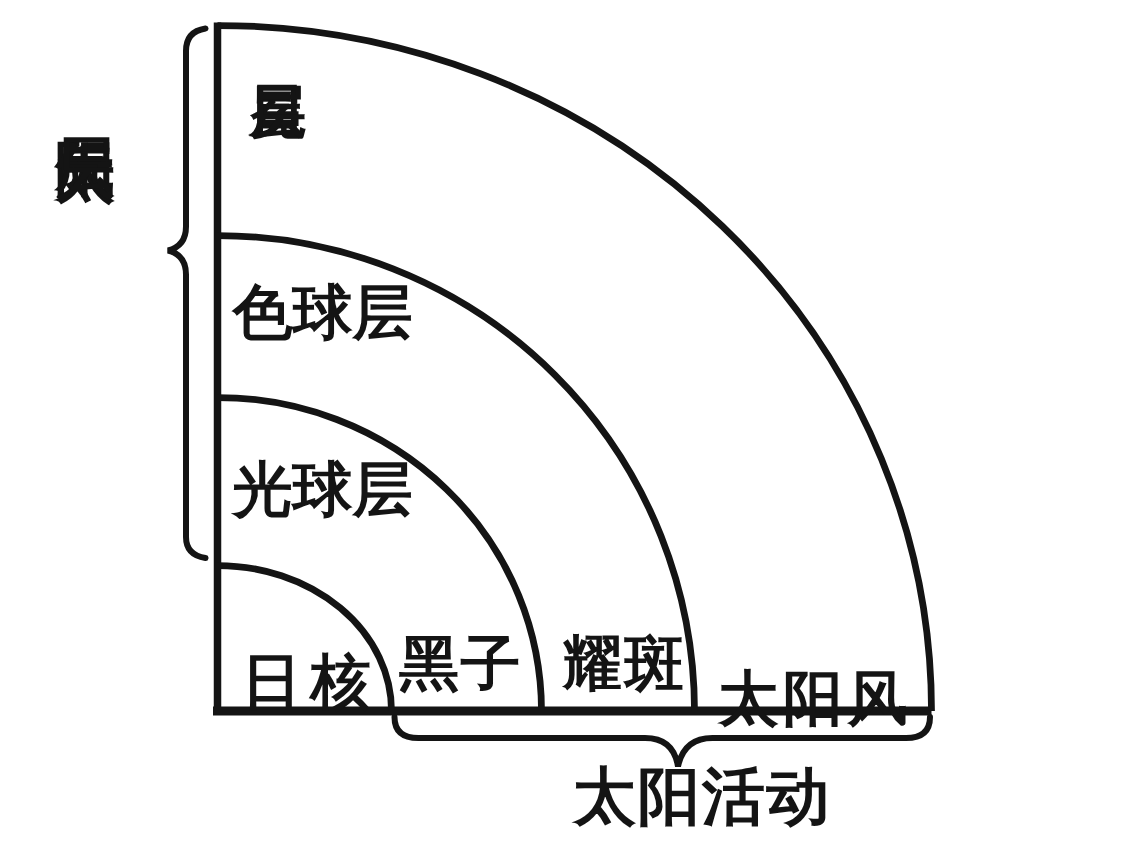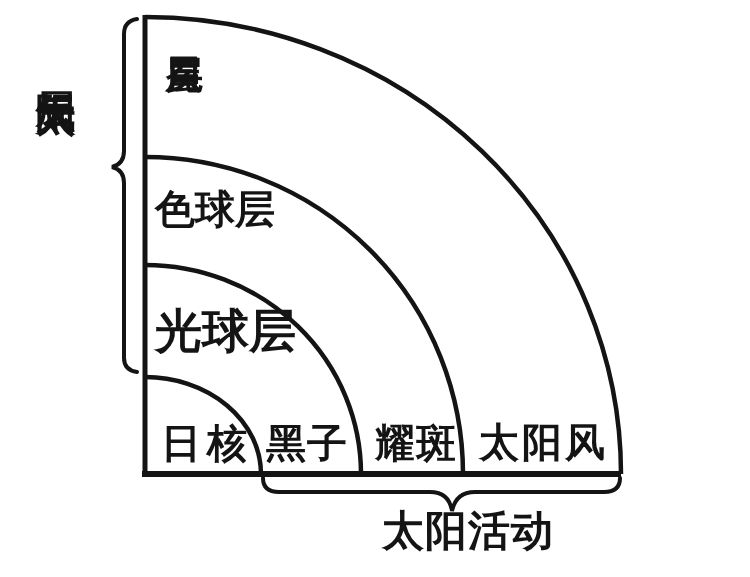--- a/index.html
+++ b/index.html
@@ -51,43 +51,43 @@
     letter-spacing: 0px;
   }
   .lbl-chromosphere {
     left: 155px;
     top: 193px;
     font-size: 40px;
   }
   .lbl-photosphere {
     left: 155px;
     top: 311px;
-    font-size: 47px;
+    font-size: 40px;
   }
   .lbl-core {
     left: 161px;
-    top: 427px;
+    top: 439px;
     font-size: 40px;
     letter-spacing: 6px;
   }
   .lbl-sunspot {
     left: 266px;
     top: 427px;
     font-size: 40px;
     letter-spacing: 1px;
   }
   .lbl-flare {
     left: 375px;
     top: 427px;
     font-size: 40px;
     letter-spacing: 1px;
   }
   .lbl-solarwind {
     left: 479px;
-    top: 426px;
+    top: 450px;
     font-size: 40px;
     letter-spacing: 3px;
   }
   .lbl-activity {
     left: 382px;
     top: 513px;
     font-size: 42px;
     letter-spacing: 1px;
   }
 </style>

